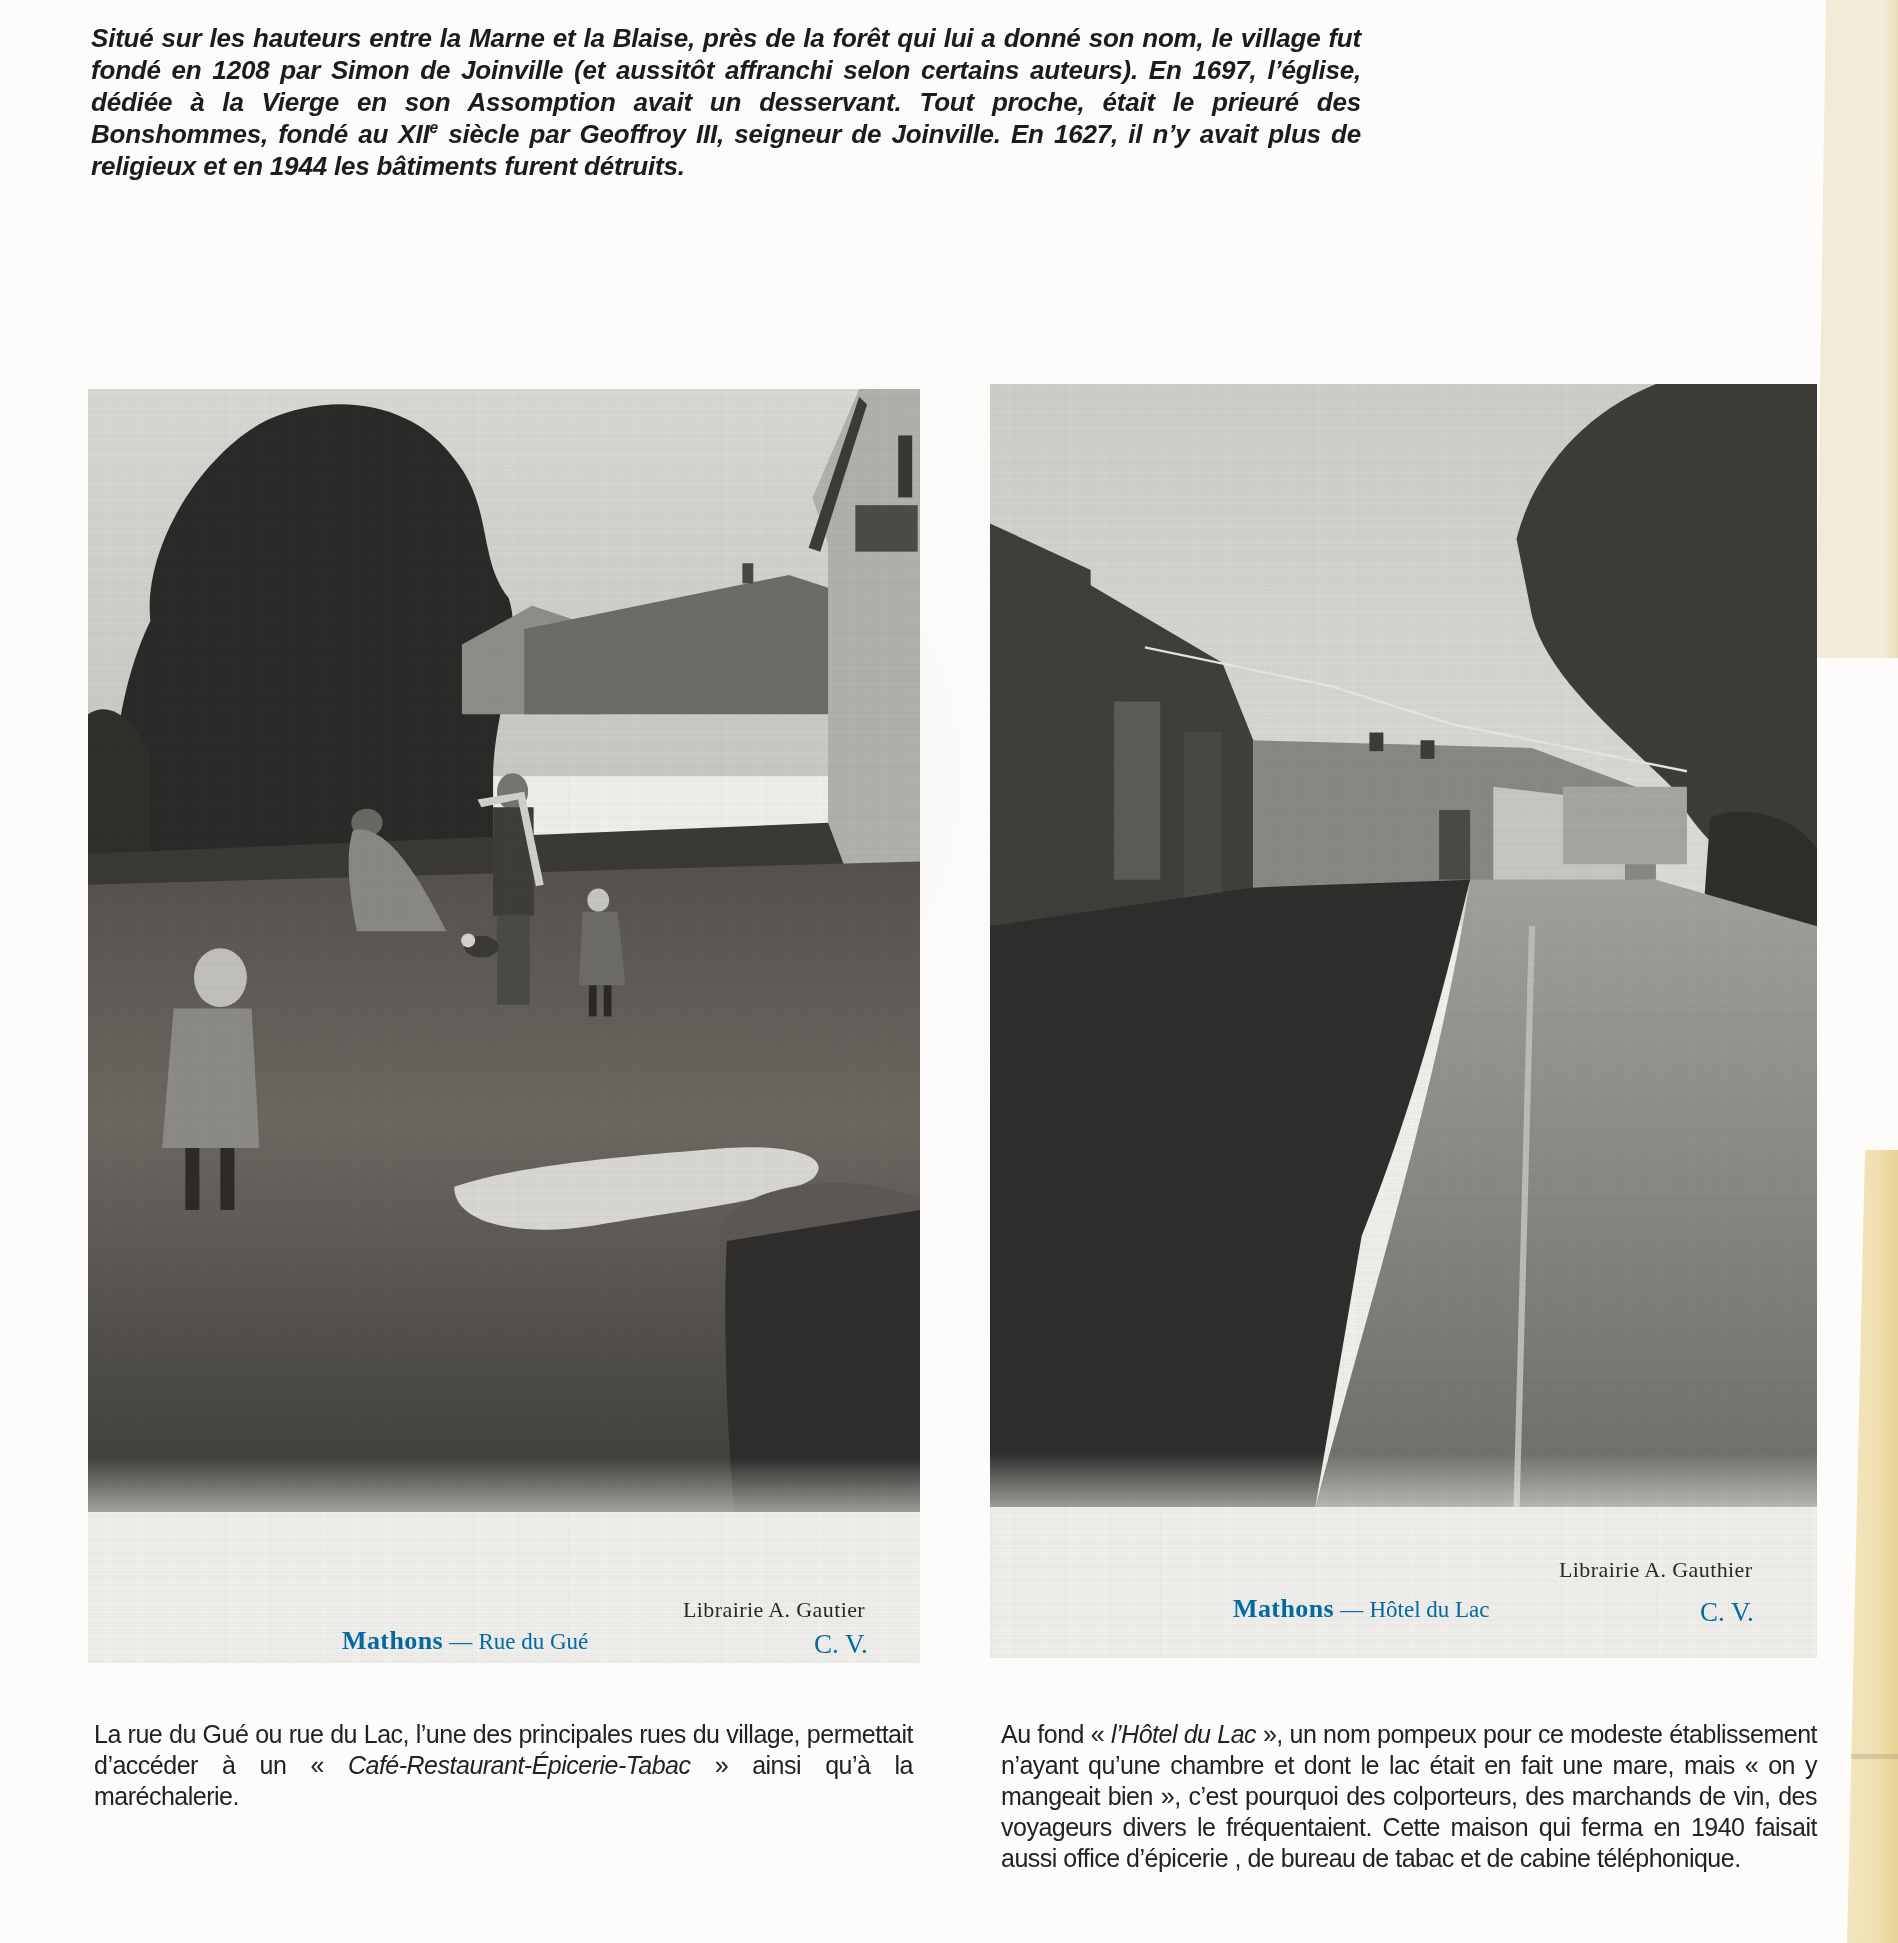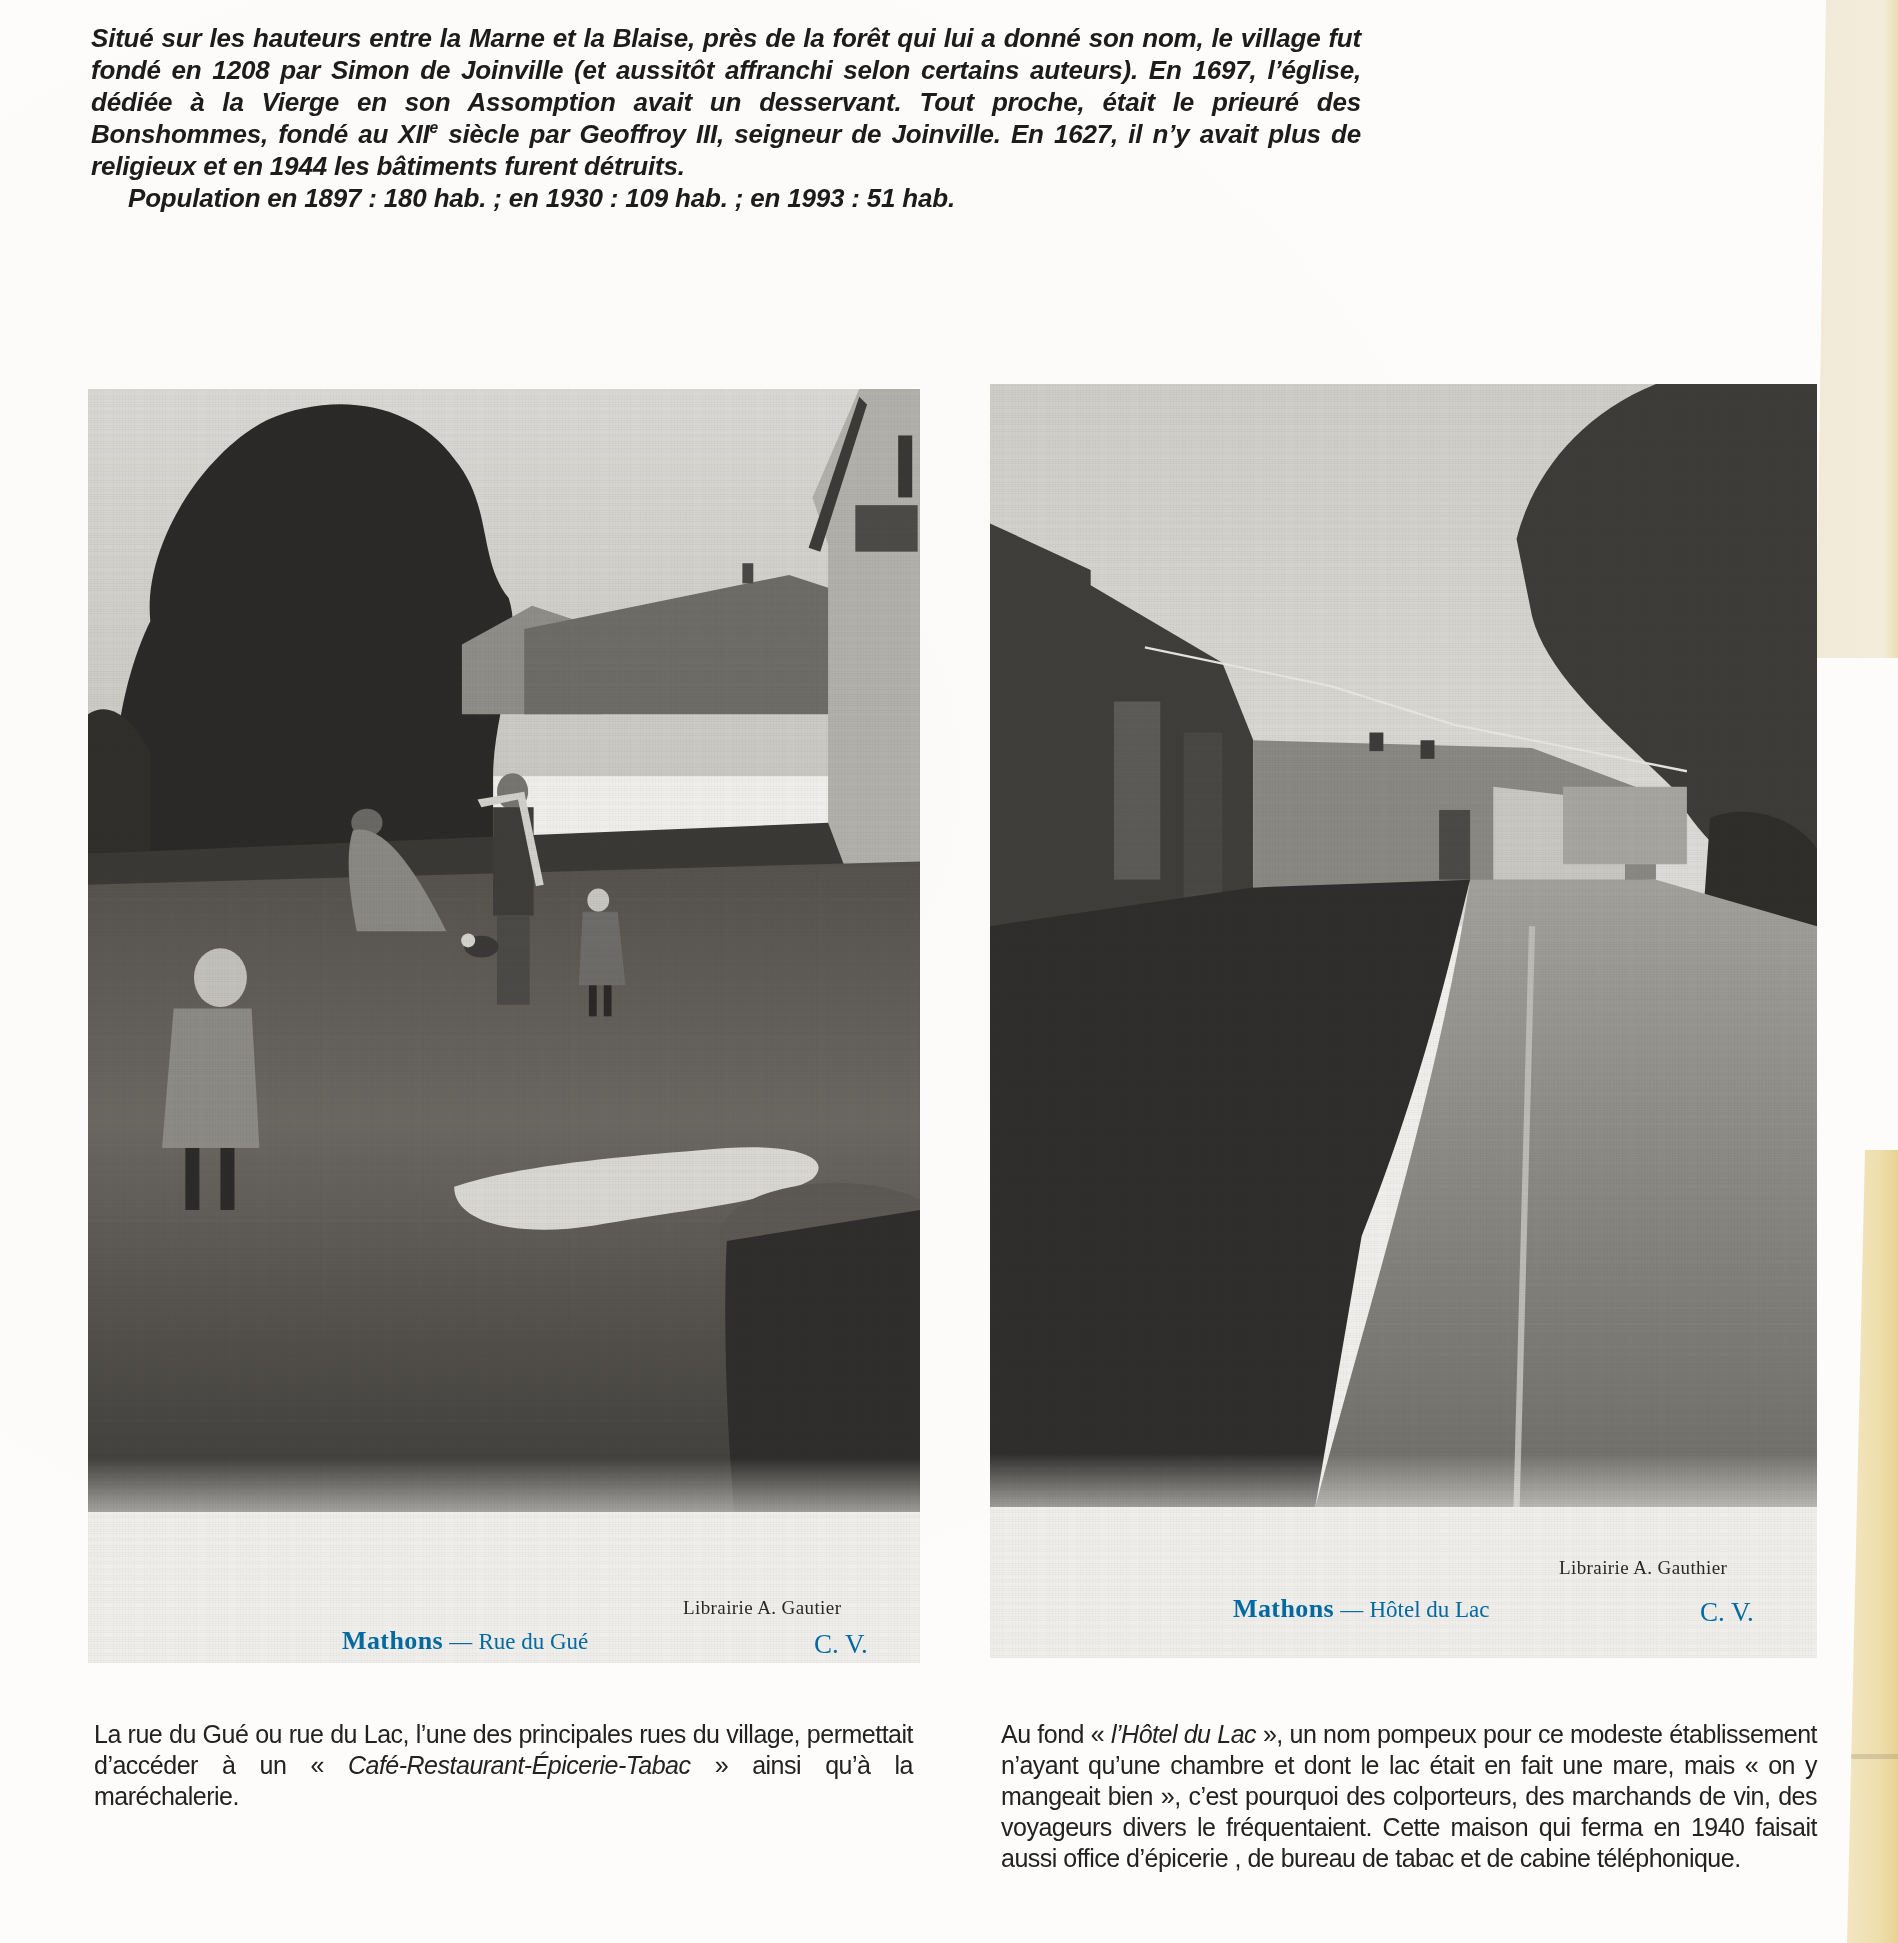--- a/index.html
+++ b/index.html
@@ -59,21 +59,21 @@
   .grain {
     position: absolute; inset: 0;
     background:
       repeating-linear-gradient(0deg, rgba(0,0,0,0.025) 0 0.8px, transparent 0.8px 2.3px),
       repeating-linear-gradient(90deg, rgba(0,0,0,0.02) 0 0.8px, transparent 0.8px 3.1px);
     pointer-events: none;
   }
 
   .publisher {
     position: absolute; font-family: "Liberation Serif", serif;
-    font-size: 19px; color: #2a2826; letter-spacing: 0.4px;
+    font-size: 22px; color: #2a2826; letter-spacing: 0.4px;
   }
   .caption-line {
     position: absolute; font-family: "Liberation Serif", serif; color: #0369a1;
     white-space: nowrap;
   }
   .caption-line .town { font-weight: bold; font-size: 26px; letter-spacing: 0.4px; }
   .caption-line .dash { font-size: 23px; margin: 0 6.2px; }
   .caption-line .place { font-size: 23px; }
   .caption-line .code { position: absolute; font-size: 27px; top: 3.1px; }
 
@@ -90,21 +90,20 @@
 </head>
 <body>
 
 <div class="page">
 
   <div class="strip-top"></div>
   <div class="strip-bottom"></div>
 
   <div class="intro">
     <p><span>Situé sur les hauteurs entre la Marne et la Blaise, près de la forêt qui lui a donné son nom, le village fut fondé en 1208 par Simon de Joinville (et aussitôt affranchi selon certains auteurs). En 1697, l’église, dédiée à la Vierge en son Assomption avait un desservant. Tout proche, était le prieuré des Bonshommes, fondé au XII</span><sup>e</sup><span> siècle par Geoffroy III, seigneur de Joinville. En 1627, il n’y avait plus de religieux et en 1944 les bâtiments furent détruits.</span></p>
-    <p class="pop">Population en 1897 : 180 hab. ; en 1930 : 109 hab. ; en 1993 : 51 hab.</p>
   </div>
 
   <div class="photo photo-left">
     <svg class="scene" viewBox="0 0 1068 1450" preserveAspectRatio="none" width="827" height="1123">
       <defs>
         <linearGradient id="skyL" x1="0" y1="0" x2="0" y2="1">
           <stop offset="0" stop-color="#d9d8d4"></stop>
           <stop offset="1" stop-color="#c9c8c3"></stop>
         </linearGradient>
         <linearGradient id="groundL" x1="0" y1="0" x2="0" y2="1">

